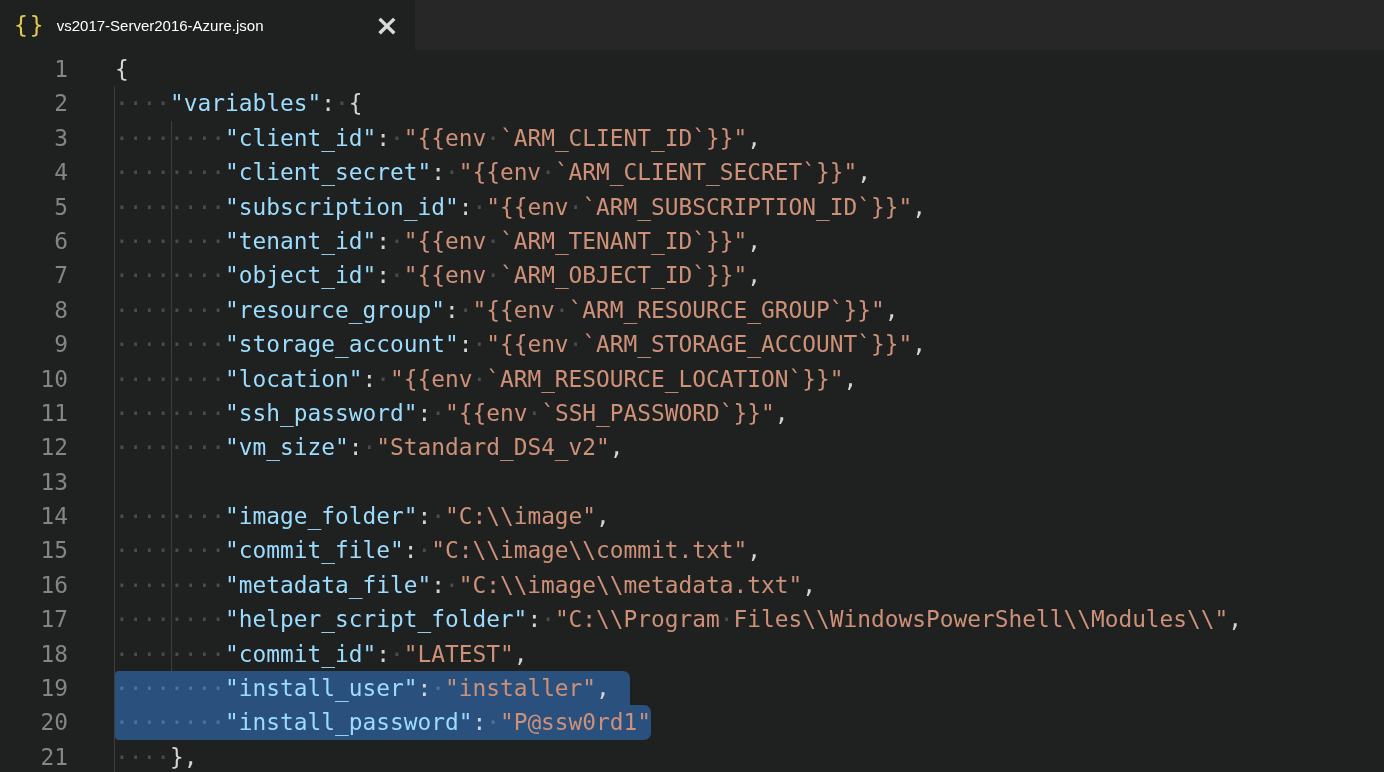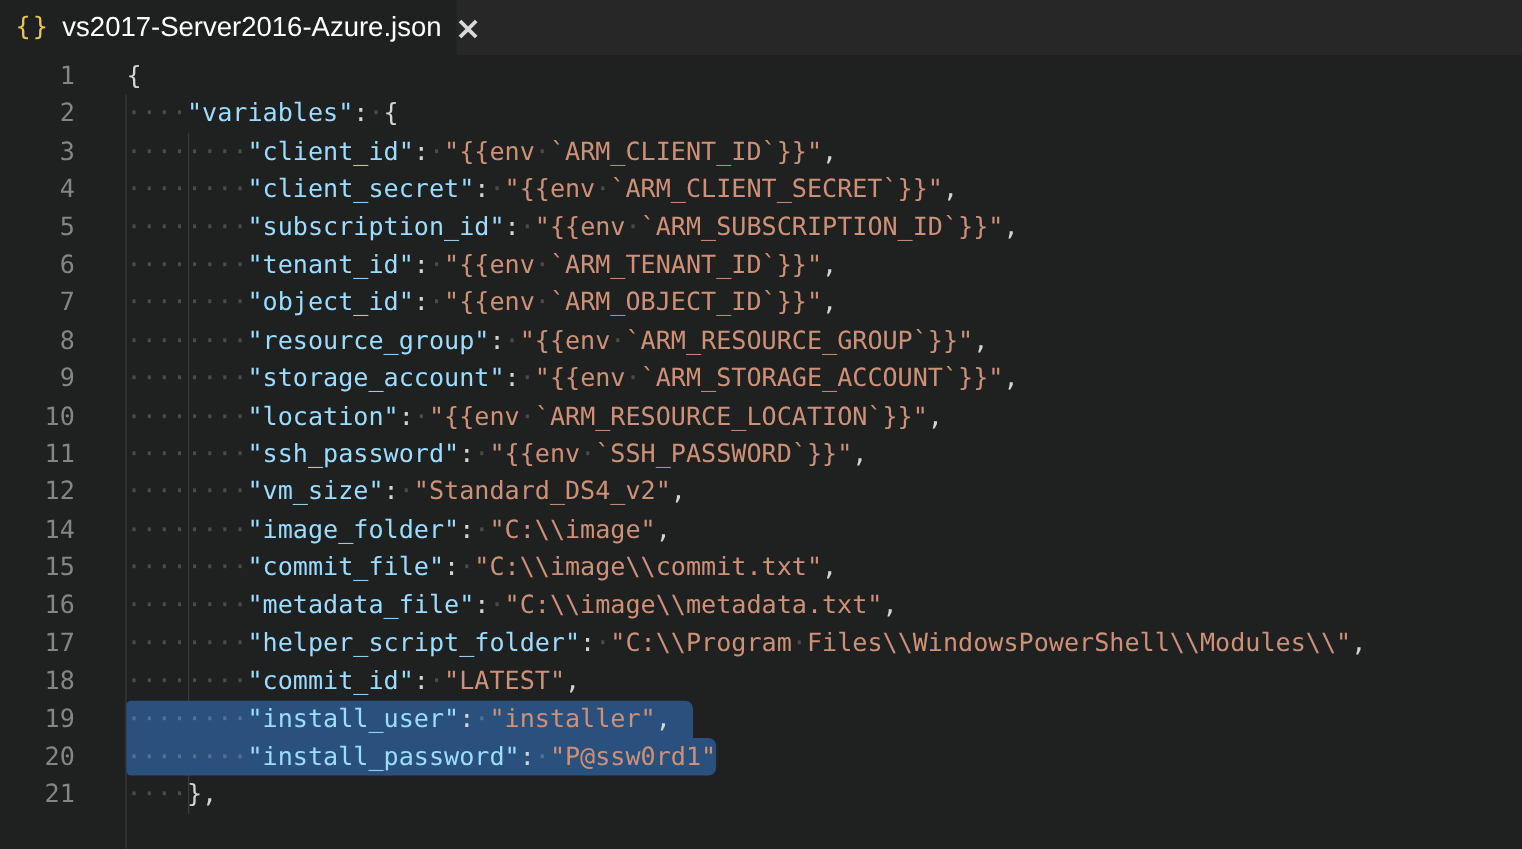--- a/index.html
+++ b/index.html
@@ -11,21 +11,21 @@
   *{margin:0;padding:0;box-sizing:border-box;}
   html,body{width:1384px;height:772px;overflow:hidden;background:var(--bg);}
   body{font-family:"DejaVu Sans Mono",monospace;}
 
   
   .tabbar{width:1384px;height:50px;background:var(--strip);display:flex;align-items:stretch;}
   .tab{width:415px;height:50px;background:var(--tabbg);display:flex;align-items:center;
        padding:0 16px 0 14px;cursor:pointer;}
   .tab-icon{font-family:"DejaVu Sans Mono",monospace;font-size:23px;color:var(--icon);
             letter-spacing:2px;margin-right:11px;line-height:1;}
-  .tab-title{font-family:"Liberation Sans","DejaVu Sans",sans-serif;font-size:25px;
+  .tab-title{font-family:"Liberation Sans","DejaVu Sans",sans-serif;font-size:15px;
              color:var(--title);white-space:nowrap;flex:1;}
   .tab-close{font-family:"DejaVu Sans",sans-serif;font-size:29px;font-weight:700;
              color:#DADADA;line-height:1;margin-left:12px;cursor:pointer;}
 
   
   .editor{position:relative;width:1384px;height:722px;background:var(--bg);
           padding-top:2px;font-size:22.84px;overflow:hidden;}
   .guide{position:absolute;width:1px;background:var(--guide);z-index:0;}
   .g1{left:114px;top:36px;bottom:0;}
   .g2{left:171px;top:71px;height:619px;}
@@ -65,20 +65,21 @@
       <div class="line"><div class="num">3</div><div class="code"><span class="tk-w"><span class="d">·</span><span class="d">·</span><span class="d">·</span><span class="d">·</span><span class="d">·</span><span class="d">·</span><span class="d">·</span><span class="d">·</span></span><span class="tk-k">"client_id"</span><span class="tk-p">:<span class="d">·</span></span><span class="tk-s">"{{env<span class="d">·</span>`ARM_CLIENT_ID`}}"</span><span class="tk-p">,</span></div></div>
       <div class="line"><div class="num">4</div><div class="code"><span class="tk-w"><span class="d">·</span><span class="d">·</span><span class="d">·</span><span class="d">·</span><span class="d">·</span><span class="d">·</span><span class="d">·</span><span class="d">·</span></span><span class="tk-k">"client_secret"</span><span class="tk-p">:<span class="d">·</span></span><span class="tk-s">"{{env<span class="d">·</span>`ARM_CLIENT_SECRET`}}"</span><span class="tk-p">,</span></div></div>
       <div class="line"><div class="num">5</div><div class="code"><span class="tk-w"><span class="d">·</span><span class="d">·</span><span class="d">·</span><span class="d">·</span><span class="d">·</span><span class="d">·</span><span class="d">·</span><span class="d">·</span></span><span class="tk-k">"subscription_id"</span><span class="tk-p">:<span class="d">·</span></span><span class="tk-s">"{{env<span class="d">·</span>`ARM_SUBSCRIPTION_ID`}}"</span><span class="tk-p">,</span></div></div>
       <div class="line"><div class="num">6</div><div class="code"><span class="tk-w"><span class="d">·</span><span class="d">·</span><span class="d">·</span><span class="d">·</span><span class="d">·</span><span class="d">·</span><span class="d">·</span><span class="d">·</span></span><span class="tk-k">"tenant_id"</span><span class="tk-p">:<span class="d">·</span></span><span class="tk-s">"{{env<span class="d">·</span>`ARM_TENANT_ID`}}"</span><span class="tk-p">,</span></div></div>
       <div class="line"><div class="num">7</div><div class="code"><span class="tk-w"><span class="d">·</span><span class="d">·</span><span class="d">·</span><span class="d">·</span><span class="d">·</span><span class="d">·</span><span class="d">·</span><span class="d">·</span></span><span class="tk-k">"object_id"</span><span class="tk-p">:<span class="d">·</span></span><span class="tk-s">"{{env<span class="d">·</span>`ARM_OBJECT_ID`}}"</span><span class="tk-p">,</span></div></div>
       <div class="line"><div class="num">8</div><div class="code"><span class="tk-w"><span class="d">·</span><span class="d">·</span><span class="d">·</span><span class="d">·</span><span class="d">·</span><span class="d">·</span><span class="d">·</span><span class="d">·</span></span><span class="tk-k">"resource_group"</span><span class="tk-p">:<span class="d">·</span></span><span class="tk-s">"{{env<span class="d">·</span>`ARM_RESOURCE_GROUP`}}"</span><span class="tk-p">,</span></div></div>
       <div class="line"><div class="num">9</div><div class="code"><span class="tk-w"><span class="d">·</span><span class="d">·</span><span class="d">·</span><span class="d">·</span><span class="d">·</span><span class="d">·</span><span class="d">·</span><span class="d">·</span></span><span class="tk-k">"storage_account"</span><span class="tk-p">:<span class="d">·</span></span><span class="tk-s">"{{env<span class="d">·</span>`ARM_STORAGE_ACCOUNT`}}"</span><span class="tk-p">,</span></div></div>
       <div class="line"><div class="num">10</div><div class="code"><span class="tk-w"><span class="d">·</span><span class="d">·</span><span class="d">·</span><span class="d">·</span><span class="d">·</span><span class="d">·</span><span class="d">·</span><span class="d">·</span></span><span class="tk-k">"location"</span><span class="tk-p">:<span class="d">·</span></span><span class="tk-s">"{{env<span class="d">·</span>`ARM_RESOURCE_LOCATION`}}"</span><span class="tk-p">,</span></div></div>
       <div class="line"><div class="num">11</div><div class="code"><span class="tk-w"><span class="d">·</span><span class="d">·</span><span class="d">·</span><span class="d">·</span><span class="d">·</span><span class="d">·</span><span class="d">·</span><span class="d">·</span></span><span class="tk-k">"ssh_password"</span><span class="tk-p">:<span class="d">·</span></span><span class="tk-s">"{{env<span class="d">·</span>`SSH_PASSWORD`}}"</span><span class="tk-p">,</span></div></div>
       <div class="line"><div class="num">12</div><div class="code"><span class="tk-w"><span class="d">·</span><span class="d">·</span><span class="d">·</span><span class="d">·</span><span class="d">·</span><span class="d">·</span><span class="d">·</span><span class="d">·</span></span><span class="tk-k">"vm_size"</span><span class="tk-p">:<span class="d">·</span></span><span class="tk-s">"Standard_DS4_v2"</span><span class="tk-p">,</span></div></div>
+      <div class="line"><div class="num">13</div><div class="code"></div></div>
       <div class="line"><div class="num">14</div><div class="code"><span class="tk-w"><span class="d">·</span><span class="d">·</span><span class="d">·</span><span class="d">·</span><span class="d">·</span><span class="d">·</span><span class="d">·</span><span class="d">·</span></span><span class="tk-k">"image_folder"</span><span class="tk-p">:<span class="d">·</span></span><span class="tk-s">"C:\\image"</span><span class="tk-p">,</span></div></div>
       <div class="line"><div class="num">15</div><div class="code"><span class="tk-w"><span class="d">·</span><span class="d">·</span><span class="d">·</span><span class="d">·</span><span class="d">·</span><span class="d">·</span><span class="d">·</span><span class="d">·</span></span><span class="tk-k">"commit_file"</span><span class="tk-p">:<span class="d">·</span></span><span class="tk-s">"C:\\image\\commit.txt"</span><span class="tk-p">,</span></div></div>
       <div class="line"><div class="num">16</div><div class="code"><span class="tk-w"><span class="d">·</span><span class="d">·</span><span class="d">·</span><span class="d">·</span><span class="d">·</span><span class="d">·</span><span class="d">·</span><span class="d">·</span></span><span class="tk-k">"metadata_file"</span><span class="tk-p">:<span class="d">·</span></span><span class="tk-s">"C:\\image\\metadata.txt"</span><span class="tk-p">,</span></div></div>
       <div class="line"><div class="num">17</div><div class="code"><span class="tk-w"><span class="d">·</span><span class="d">·</span><span class="d">·</span><span class="d">·</span><span class="d">·</span><span class="d">·</span><span class="d">·</span><span class="d">·</span></span><span class="tk-k">"helper_script_folder"</span><span class="tk-p">:<span class="d">·</span></span><span class="tk-s">"C:\\Program<span class="d">·</span>Files\\WindowsPowerShell\\Modules\\"</span><span class="tk-p">,</span></div></div>
       <div class="line"><div class="num">18</div><div class="code"><span class="tk-w"><span class="d">·</span><span class="d">·</span><span class="d">·</span><span class="d">·</span><span class="d">·</span><span class="d">·</span><span class="d">·</span><span class="d">·</span></span><span class="tk-k">"commit_id"</span><span class="tk-p">:<span class="d">·</span></span><span class="tk-s">"LATEST"</span><span class="tk-p">,</span></div></div>
       <div class="line"><div class="num">19</div><div class="code"><span class="sel nl"><span class="tk-w"><span class="d">·</span><span class="d">·</span><span class="d">·</span><span class="d">·</span><span class="d">·</span><span class="d">·</span><span class="d">·</span><span class="d">·</span></span><span class="tk-k">"install_user"</span><span class="tk-p">:<span class="d">·</span></span><span class="tk-s">"installer"</span><span class="tk-p">,</span></span></div></div>
       <div class="line"><div class="num">20</div><div class="code"><span class="sel end"><span class="tk-w"><span class="d">·</span><span class="d">·</span><span class="d">·</span><span class="d">·</span><span class="d">·</span><span class="d">·</span><span class="d">·</span><span class="d">·</span></span><span class="tk-k">"install_password"</span><span class="tk-p">:<span class="d">·</span></span><span class="tk-s">"P@ssw0rd1"</span></span></div></div>
       <div class="line"><div class="num">21</div><div class="code"><span class="tk-w"><span class="d">·</span><span class="d">·</span><span class="d">·</span><span class="d">·</span></span><span class="tk-p">},</span></div></div>
     </div>
 </div>

